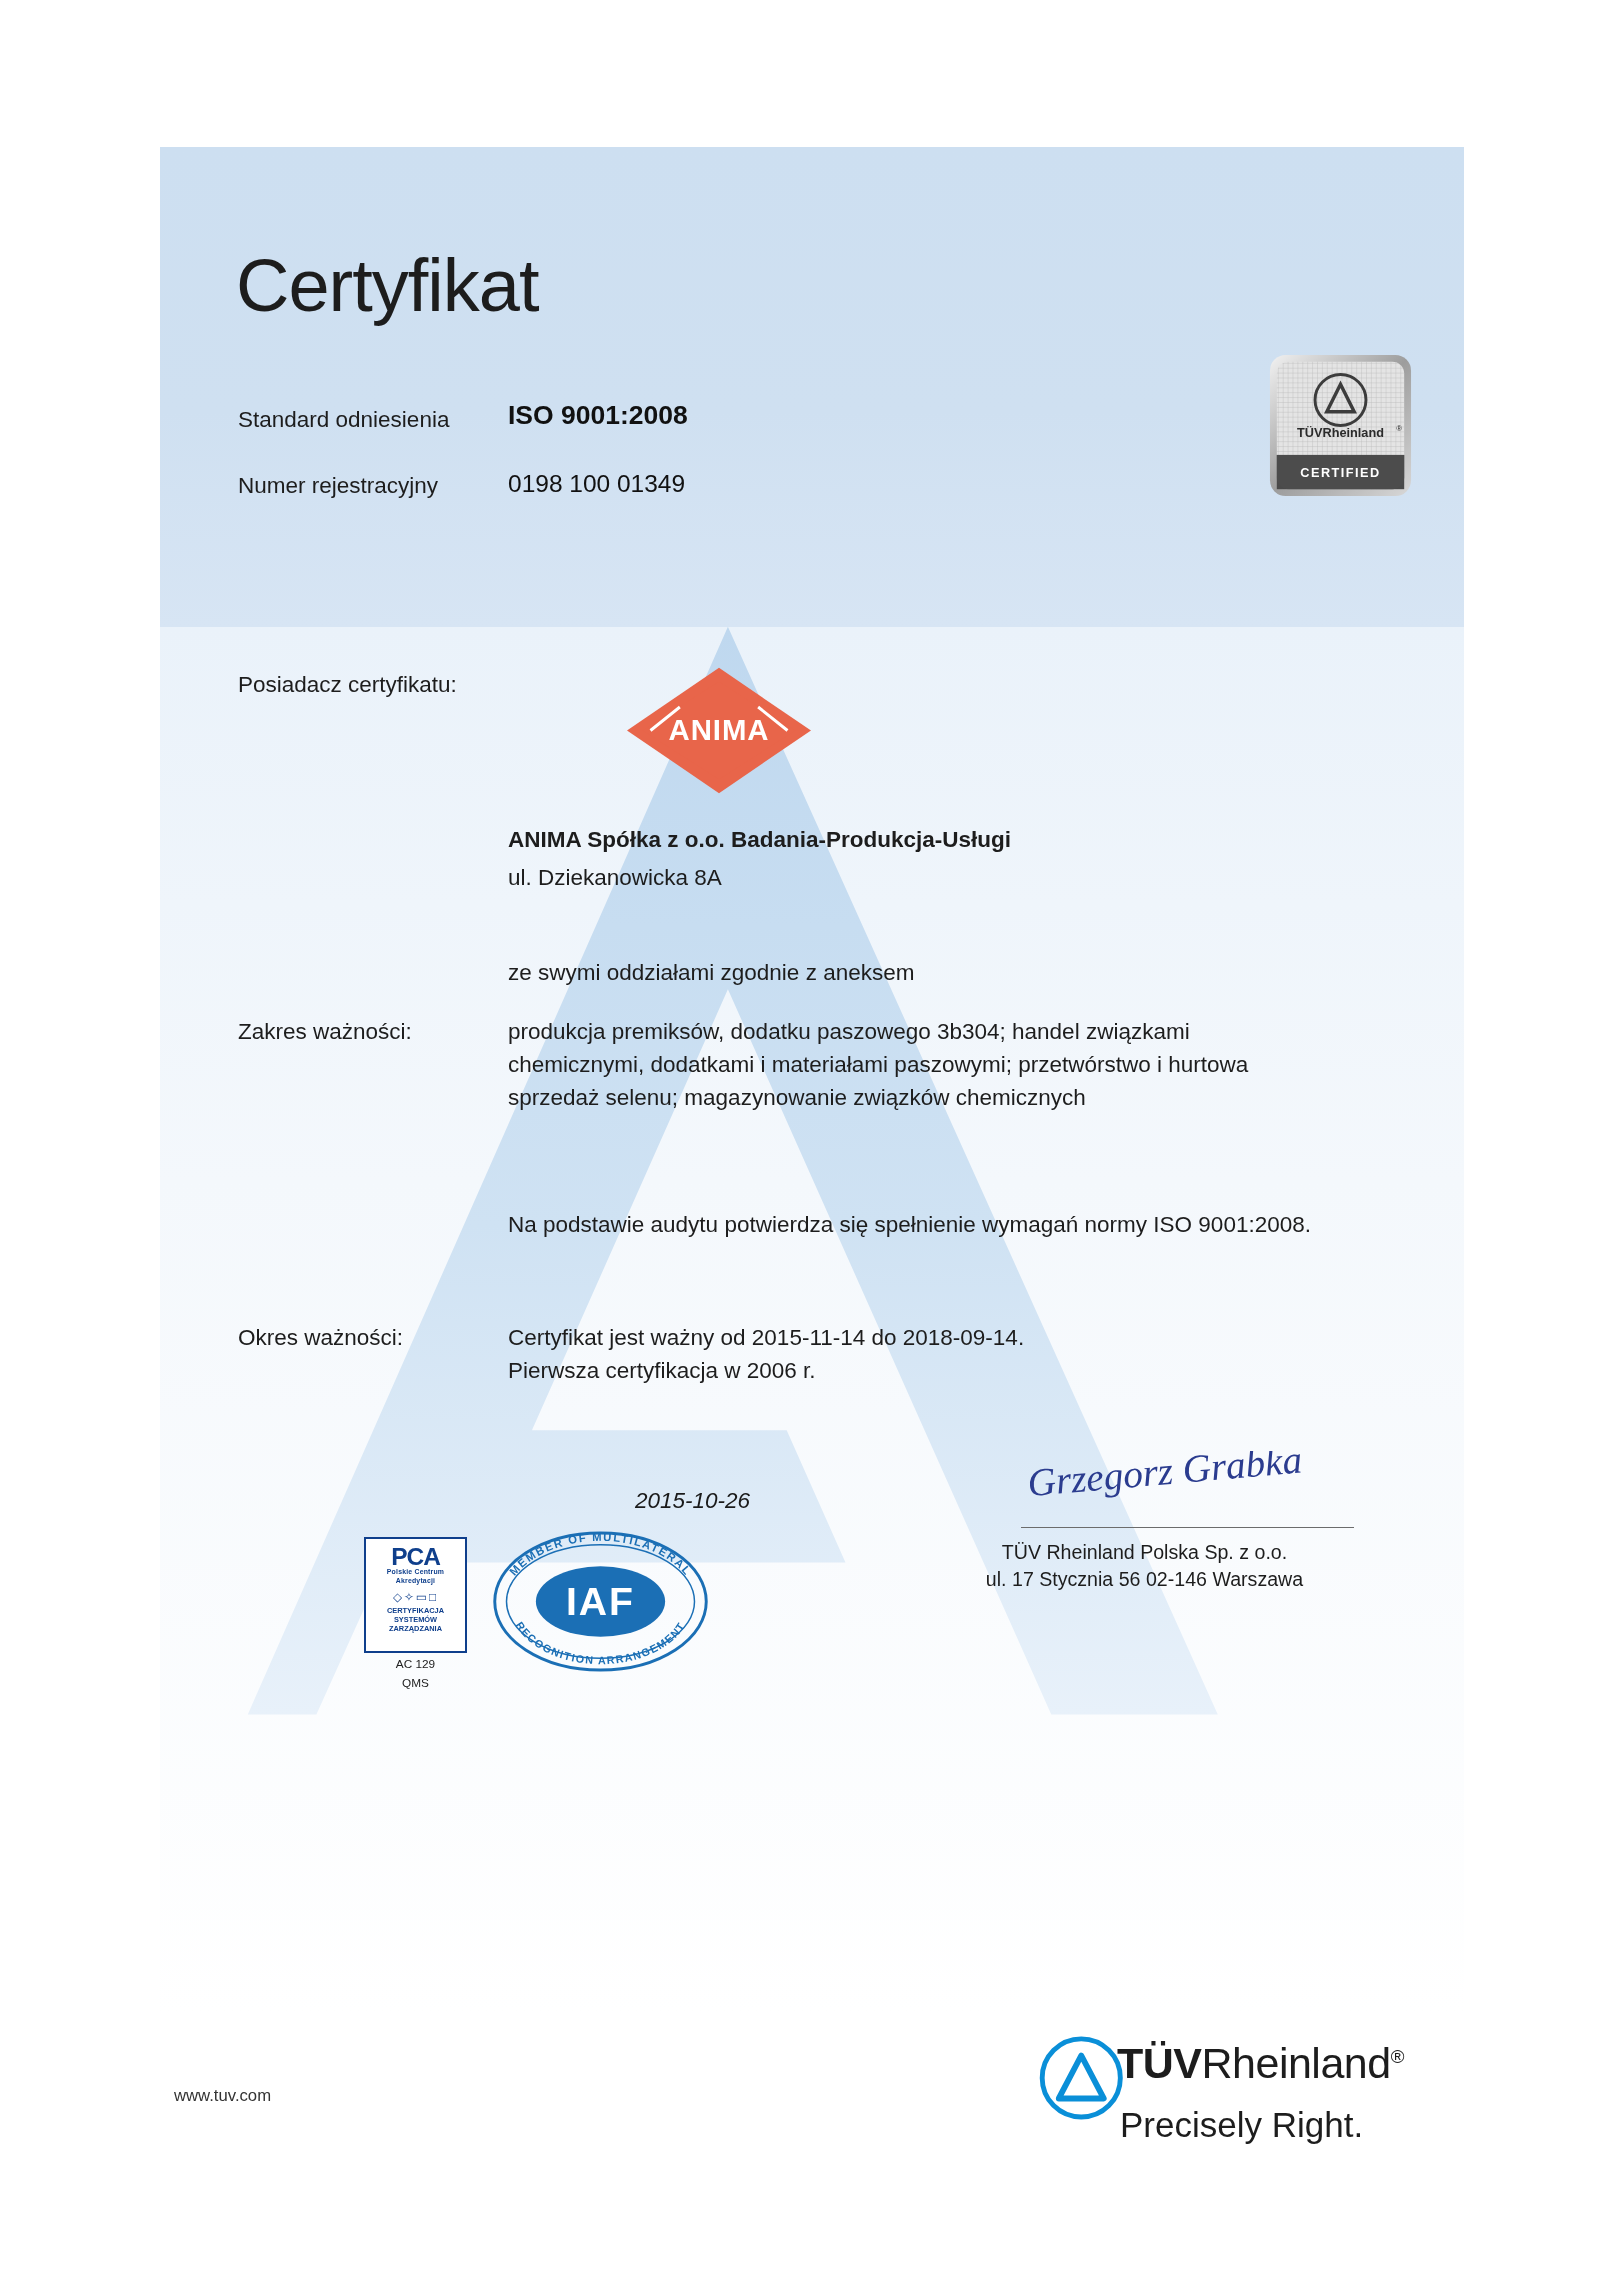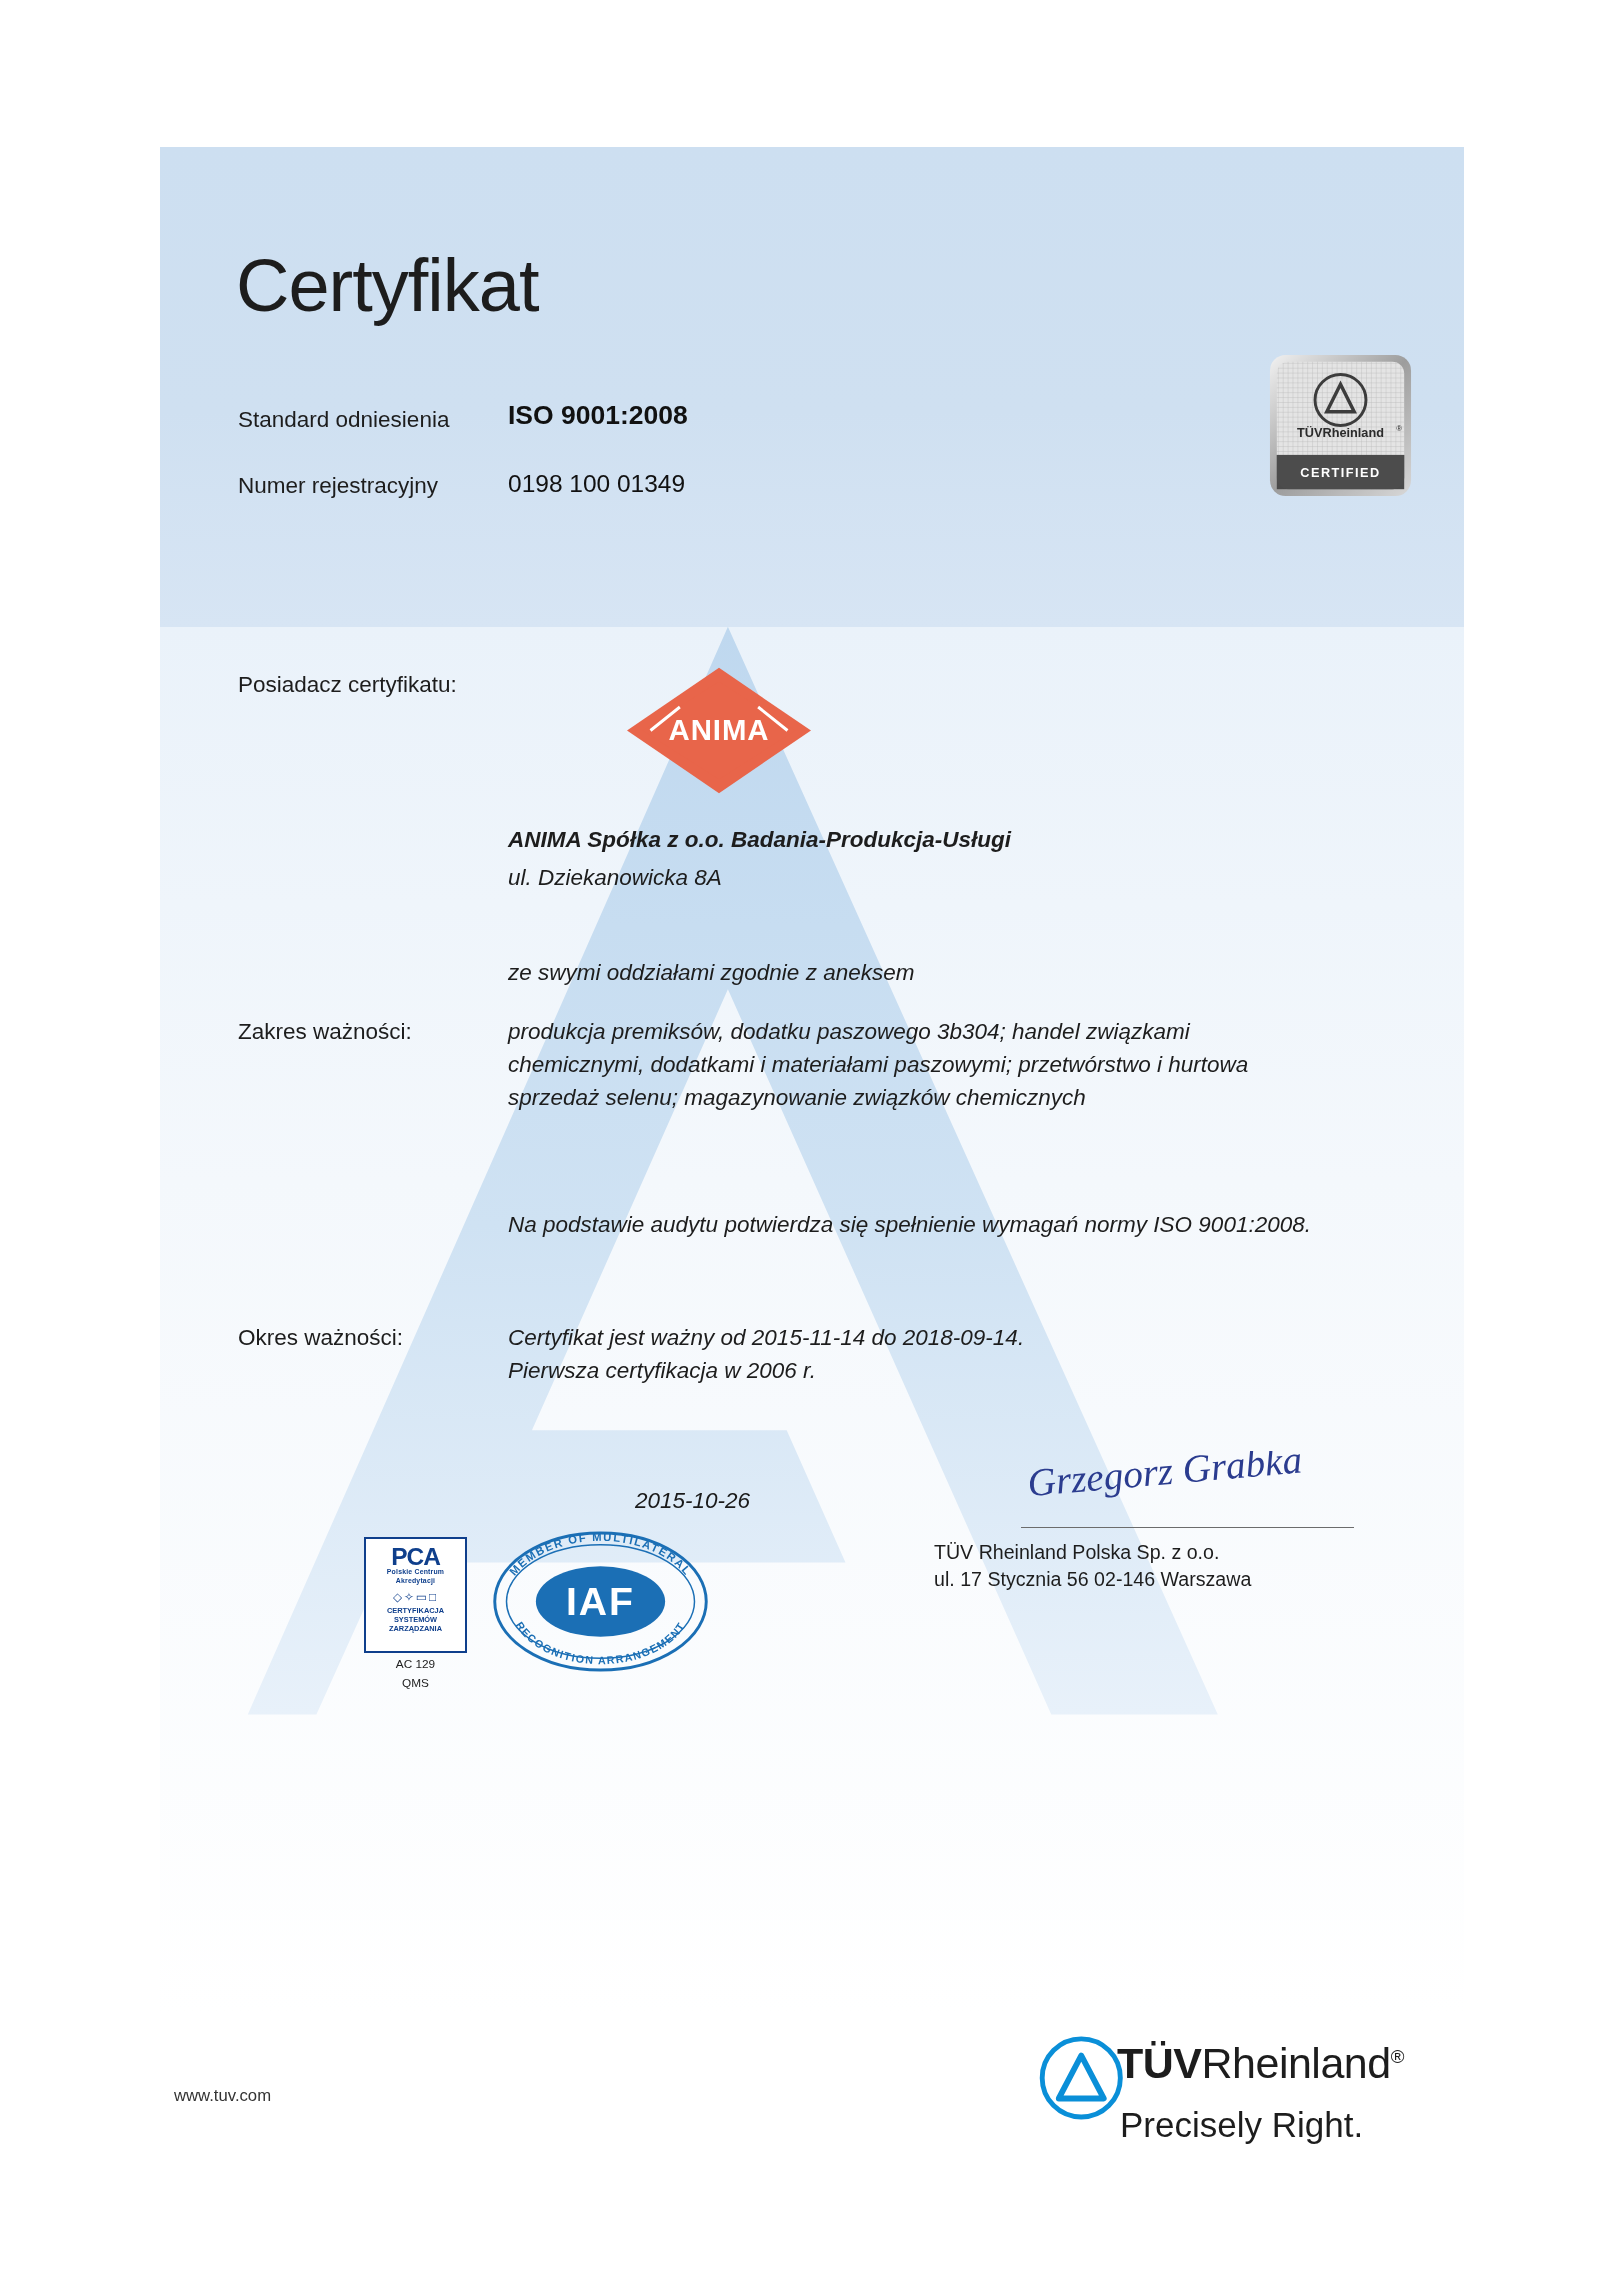--- a/index.html
+++ b/index.html
@@ -109,21 +109,20 @@
     font-size: 22.5px;
     color: #1d1d1d;
   }
   .row-body {
     position: absolute;
     left: 348px;
     font-size: 22.5px;
     line-height: 33px;
     color: #1d1d1d;
     width: 814px;
-    font-style: italic;
   }
   .row-body.bold { font-weight: bold; }
 
   #lbl-holder { top: 525px; }
   #holder-logo { position: absolute; left: 461px; top: 515px; width: 196px; height: 137px; }
   #holder-name { top: 676px; font-weight: bold; }
   #holder-addr1 { top: 714px; }
   #holder-addr2 { top: 747px; }
   #holder-annex { top: 809px; }
 
@@ -151,21 +150,21 @@
     top: 1380px;
     width: 333px;
     height: 1px;
     background: #6c6c6c;
   }
   .issuer {
     position: absolute;
     left: 774px;
     top: 1392px;
     width: 421px;
-    text-align: left;
+    text-align: center;
     font-size: 19.6px;
     line-height: 26.5px;
     color: #1d1d1d;
   }
 
   
   .pca-mark {
     position: absolute;
     left: 204px;
     top: 1390px;

